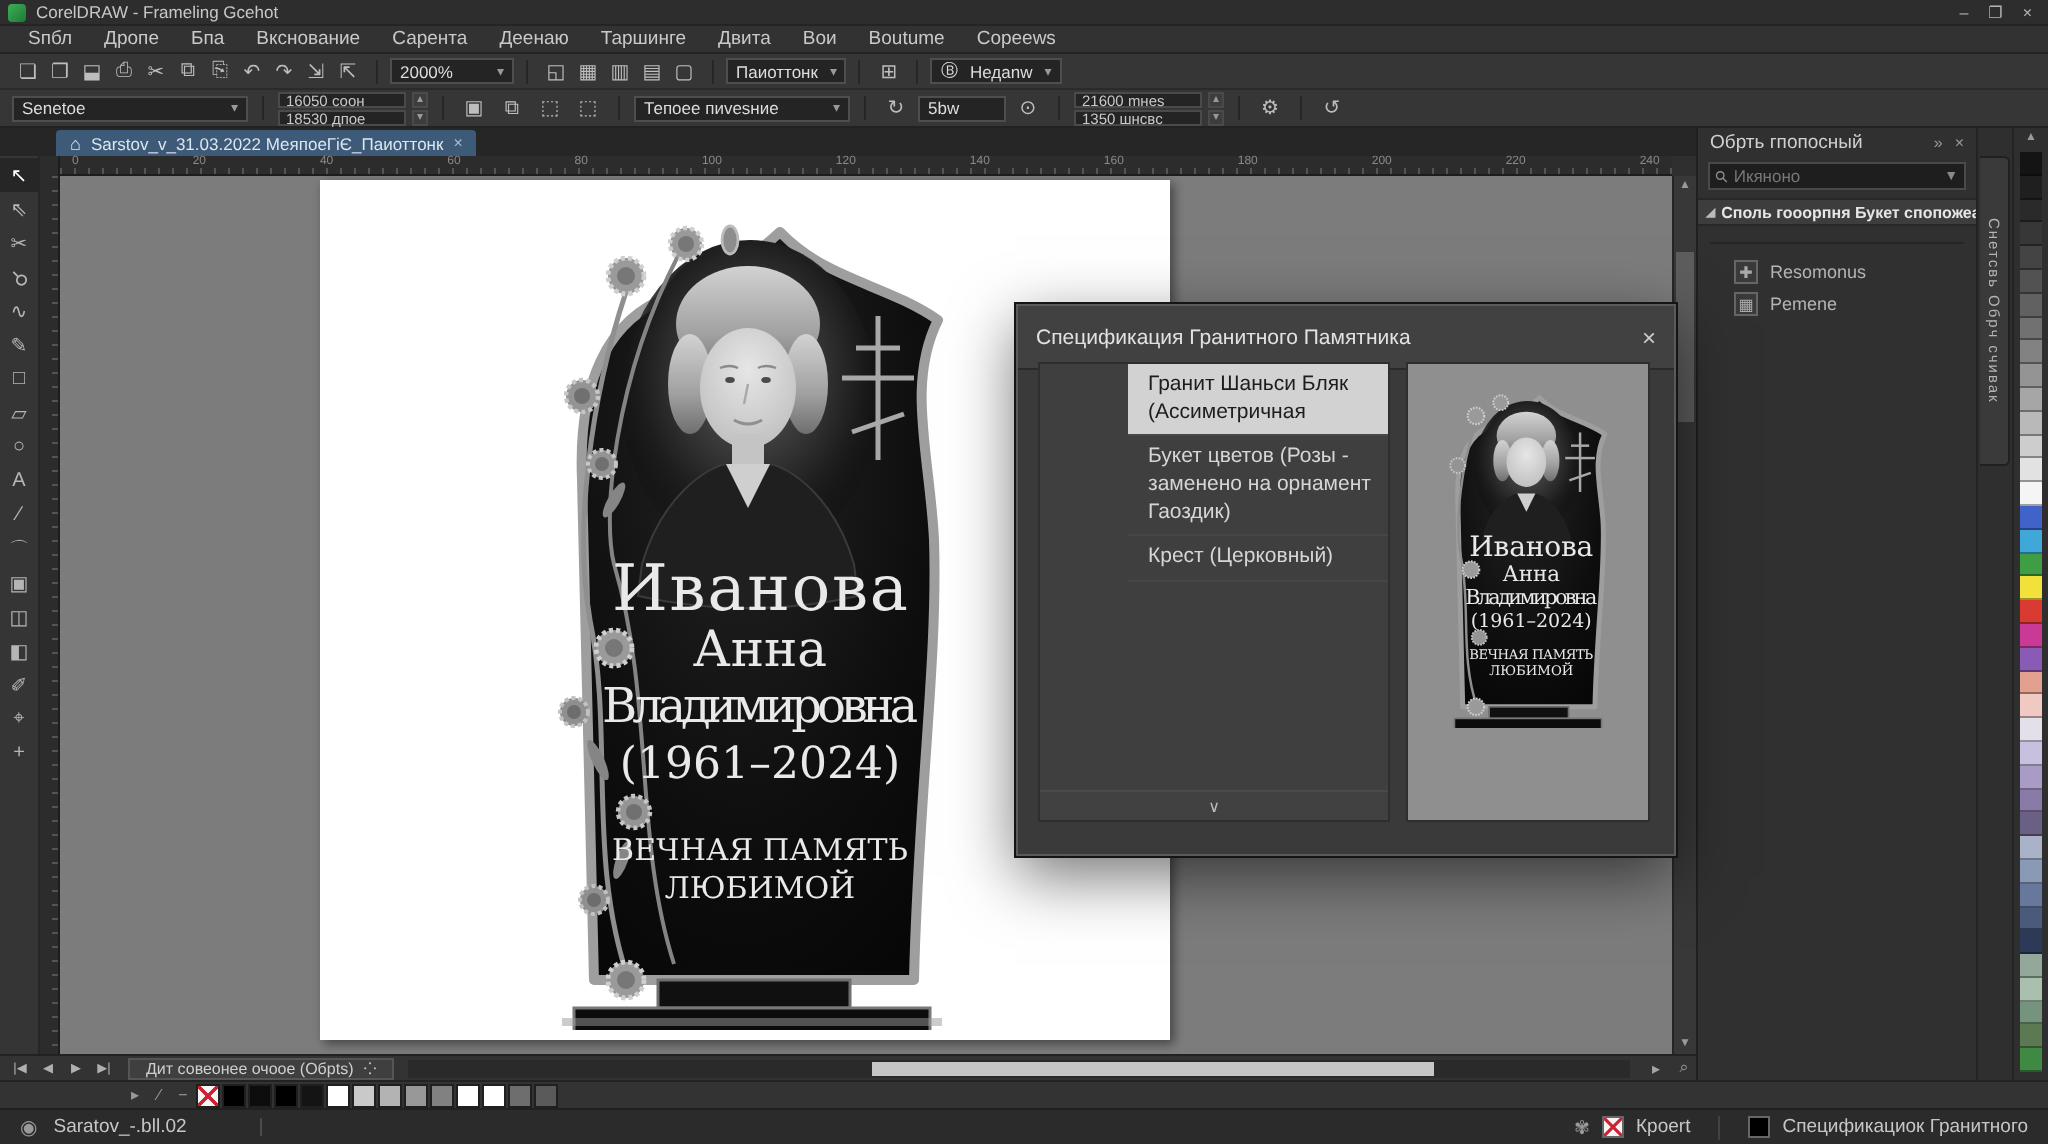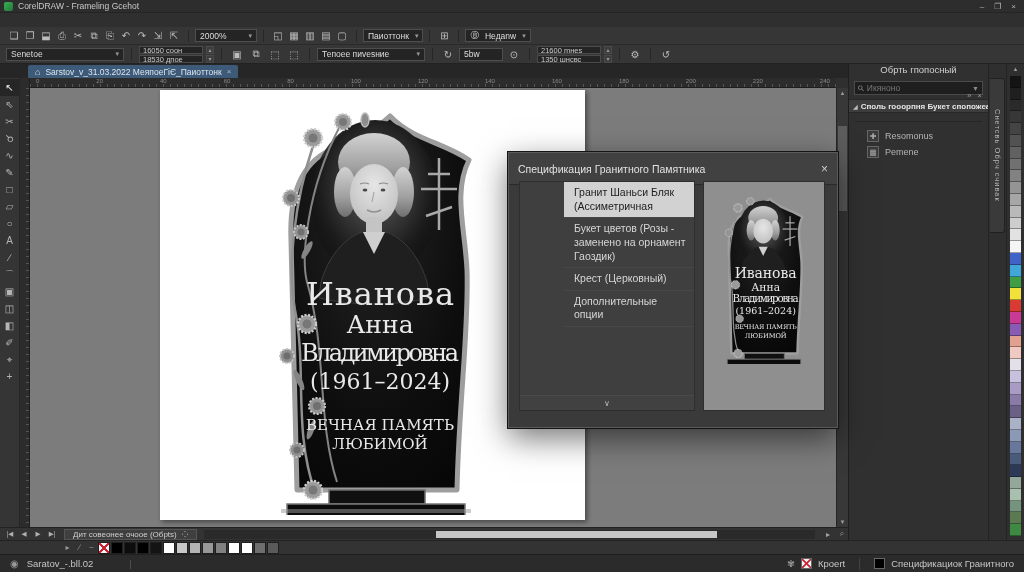--- a/index.html
+++ b/index.html
@@ -78,21 +78,21 @@
   
   .statusbar { position:absolute; top:554px; left:0; right:0; height:18px; background:#2b2b2b; border-top:1px solid #202020;
                display:flex; align-items:center; font-size:9.5px; color:#c6c6c6; padding:0 10px; gap:8px;}
   .statusbar .logo { font-size:10px; color:#9a9a9a; }
   .statusbar .div { color:#555; margin-left:28px;}
   .statusbar .right { margin-left:auto; display:flex; align-items:center; gap:6px; }
   .ssw { width:11px; height:11px; border:1px solid #666; }
   .sdiv { width:1px; height:12px; background:#1d1d1d; border-right:1px solid #424242; margin:0 8px;}
   
   .docker { position:absolute; top:64px; left:848px; width:140px; height:476px; background:#303030; border-left:1px solid #1f1f1f;}
-  .dk-title { height:15px; display:flex; align-items:center; font-size:9.5px; color:#d0d0d0; padding:0 6px; gap:16px;flex-direction:column;}
+  .dk-title { height:15px; display:flex; align-items:center; font-size:9.5px; color:#d0d0d0; padding:0 6px; gap:16px;}
   .dk-title .sp { margin-left:auto; color:#999; font-size:8px; display:flex; gap:6px;}
   .dk-search { margin:2px 5px 4px; height:14px; background:#1e1e1e; border:1px solid #4a4a4a; display:flex; align-items:center; padding:0 3px; gap:3px;}
   .dk-search .mag { font-size:8px; color:#8a8a8a; transform:rotate(-45deg); }
   .dk-search input { flex:1; min-width:0; background:transparent; border:none; outline:none; color:#bbb; font-size:8.5px; font-family:inherit;}
   .dk-search input::placeholder { color:#777; }
   .dk-search .fun { font-size:7px; color:#8a8a8a; }
   .dk-header { height:14px; background:#3d3d3d; border-top:1px solid #272727; border-bottom:1px solid #272727;
                display:flex; align-items:center; gap:3px; padding-left:4px; font-size:8px; font-weight:bold; color:#e6e6e6; white-space:nowrap; overflow:hidden;}
   .dk-header .tri { font-size:6px; color:#bbb; }
   .dk-item { height:16px; display:flex; align-items:center; gap:6px; padding-left:18px; font-size:9px; color:#b4b4b4;}
@@ -133,20 +133,34 @@
   <div class="titlebar">
     <span class="applogo"></span>
     <span>CorelDRAW - Frameling Gcehot</span>
     <span class="wbtns">
       <span>–</span>
       <span>❐</span>
       <span>×</span>
     </span>
   </div>
 
+  <div class="menubar">
+
+  <span class="mitem">Sпбл</span>
+      <span class="mitem">Дропе</span>
+      <span class="mitem">Бпа</span>
+      <span class="mitem">Вкснование</span>
+      <span class="mitem">Сарента</span>
+      <span class="mitem">Деенаю</span>
+      <span class="mitem">Таршинге</span>
+      <span class="mitem">Двита</span>
+      <span class="mitem">Вои</span>
+      <span class="mitem">Boutume</span>
+      <span class="mitem">Copeews</span>
+    </div>
 
   <div class="stdbar">
     <span style="display:flex">
 
     <span class="tbico">❏</span>
         <span class="tbico">❐</span>
         <span class="tbico">⬓</span>
         <span class="tbico">⎙</span>
         <span class="tbico">✂</span>
         <span class="tbico">⧉</span>
@@ -589,21 +603,20 @@
     <div class="dlg-title">
       <span>Спецификация Гранитного Памятника</span>
       <span class="x">×</span>
     </div>
     <div class="dlg-list">
       <div class="dlg-items">
 
       <div class="dlg-item selected">Гранит Шаньси Бляк (Ассиметричная</div>
           <div class="dlg-item">Букет цветов (Розы - заменено на орнамент Гаоздик)</div>
           <div class="dlg-item">Крест (Церковный)</div>
-          <div class="dlg-item">Дополнительные опции</div>
         </div>
       <div class="dlg-scroll">
         <span>∨</span>
       </div>
     </div>
     <div class="dlg-preview">
 
       <svg width="100" height="172" viewBox="0 0 242 415">
         <path d="M 42,390 L 36,140 C 34,92 48,60 80,48 C 104,39 120,30 135,16 C 158,40 188,42 214,60
                  C 198,92 210,128 212,170 C 214,230 204,300 202,390 Z" fill="url(#graniteG)" stroke="#9e9e9e" stroke-width="6" stroke-linejoin="round"></path>

